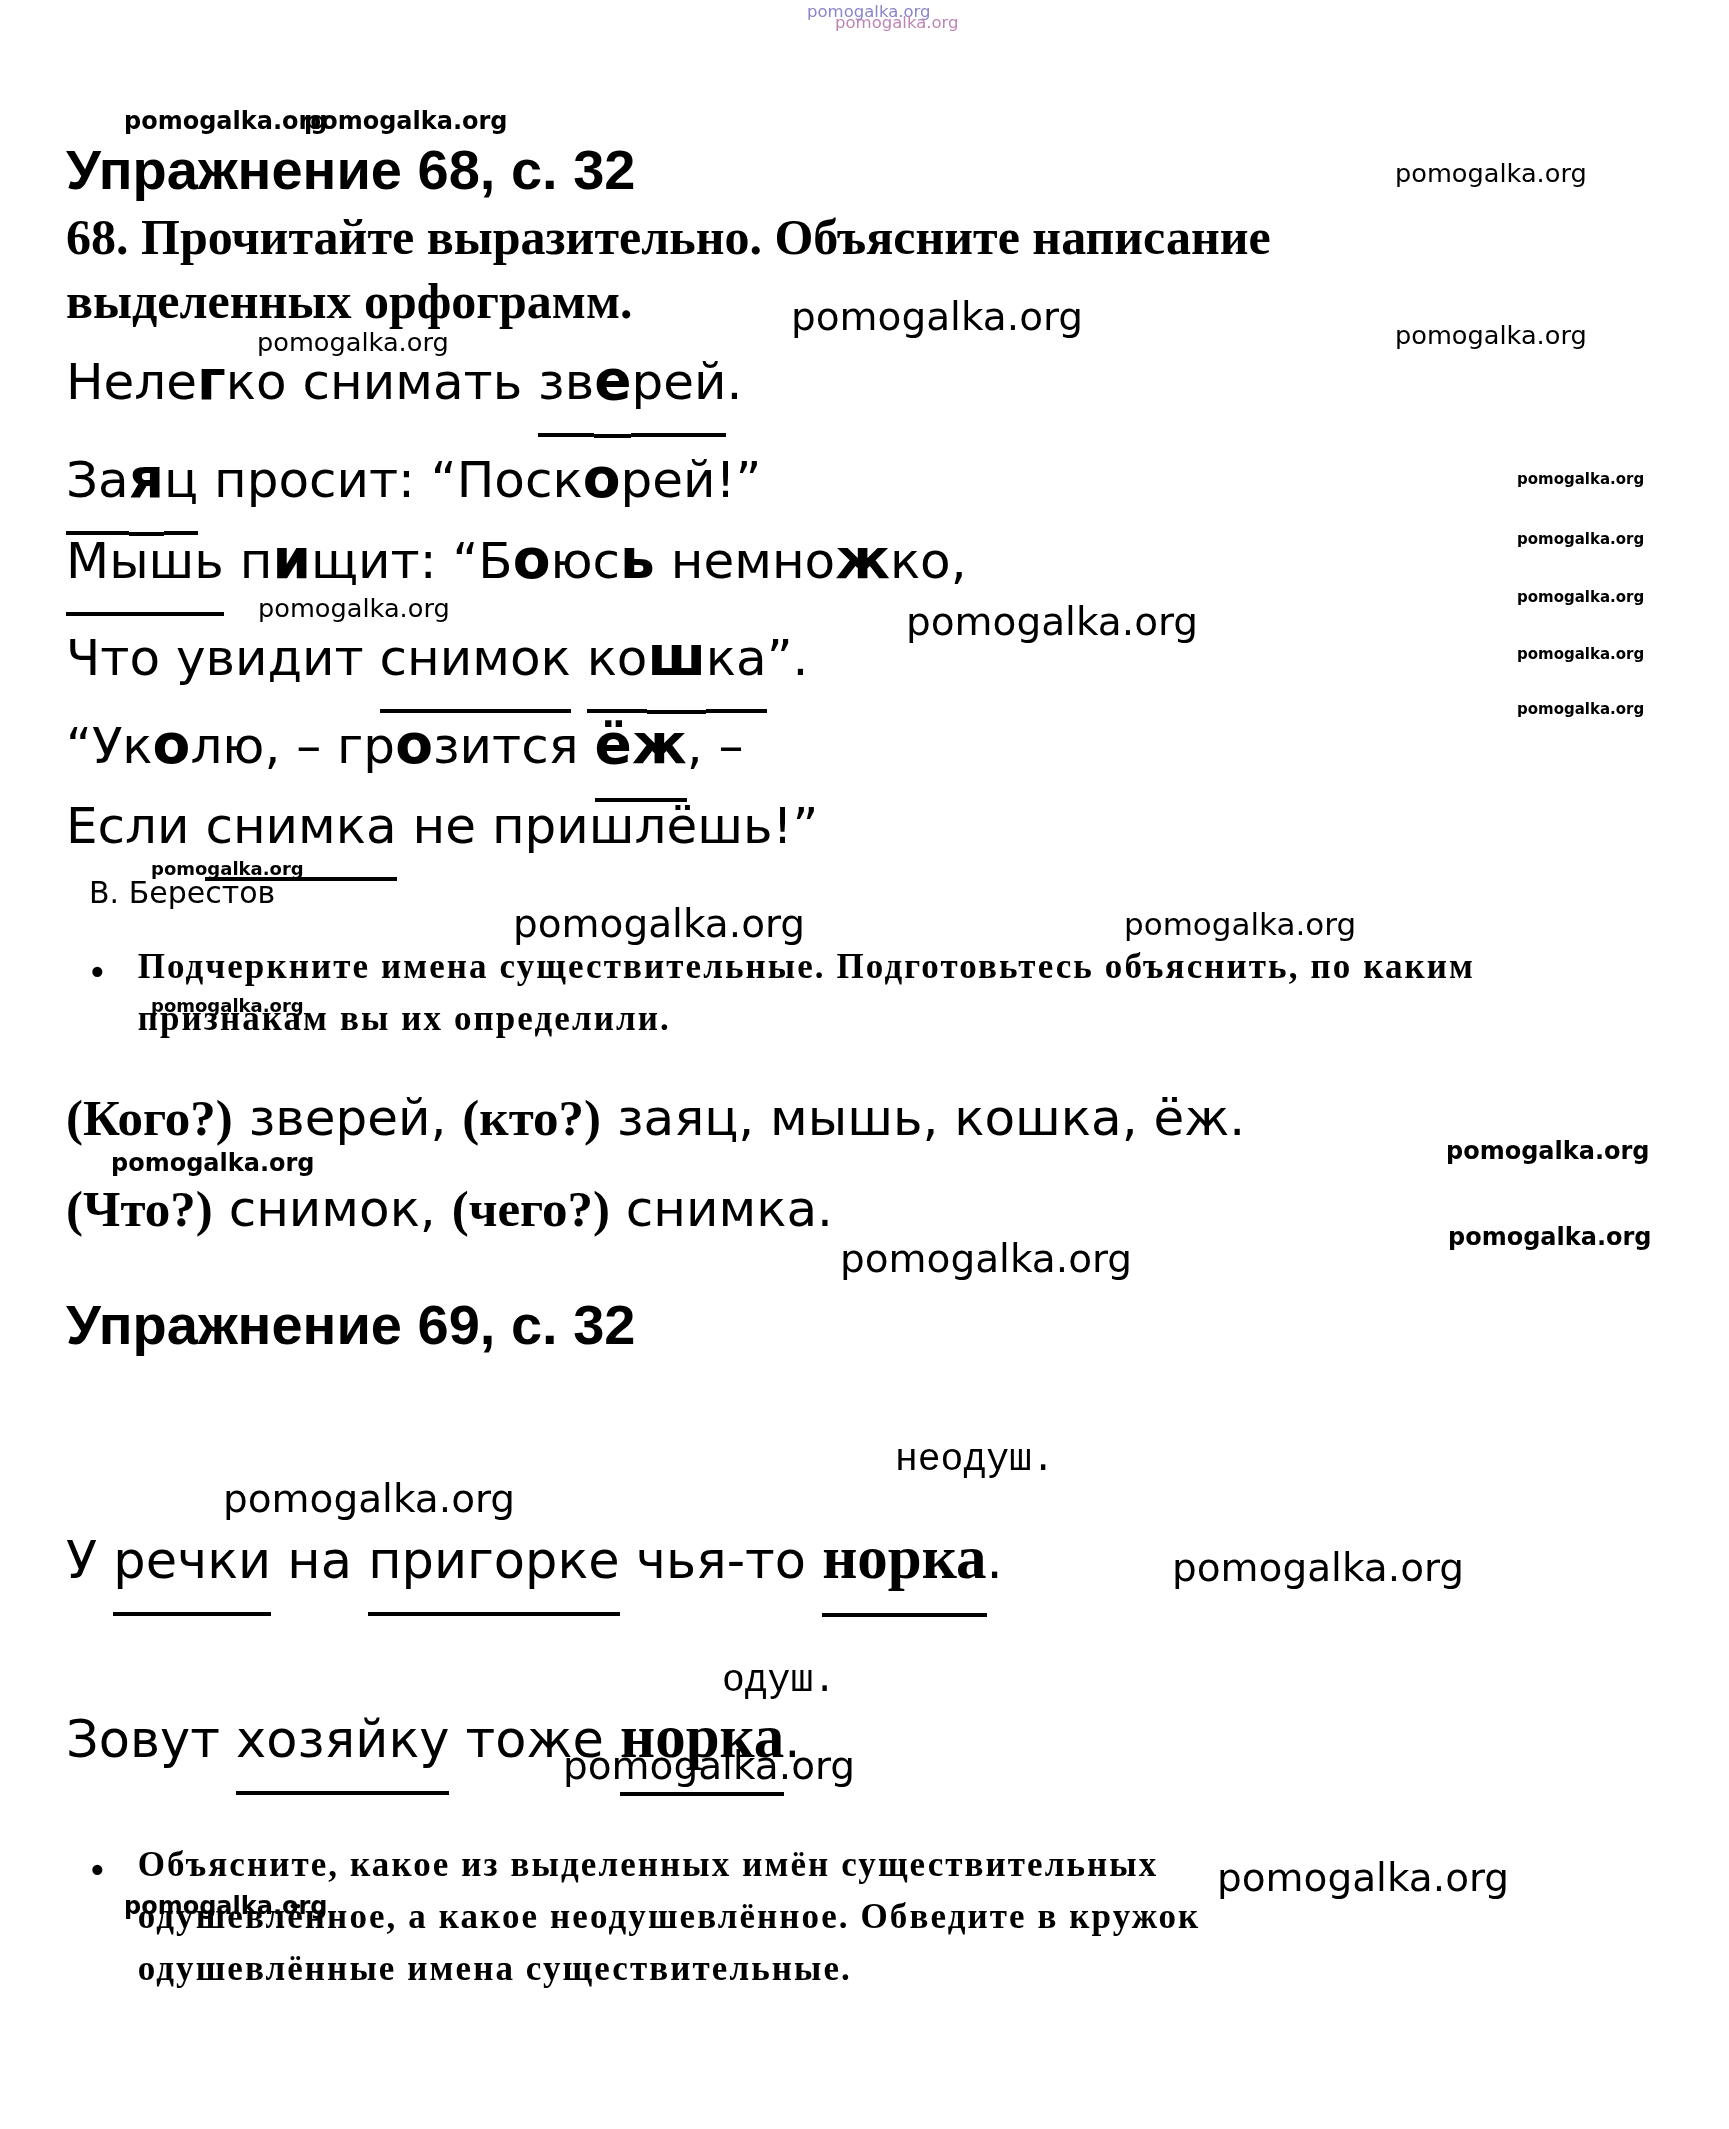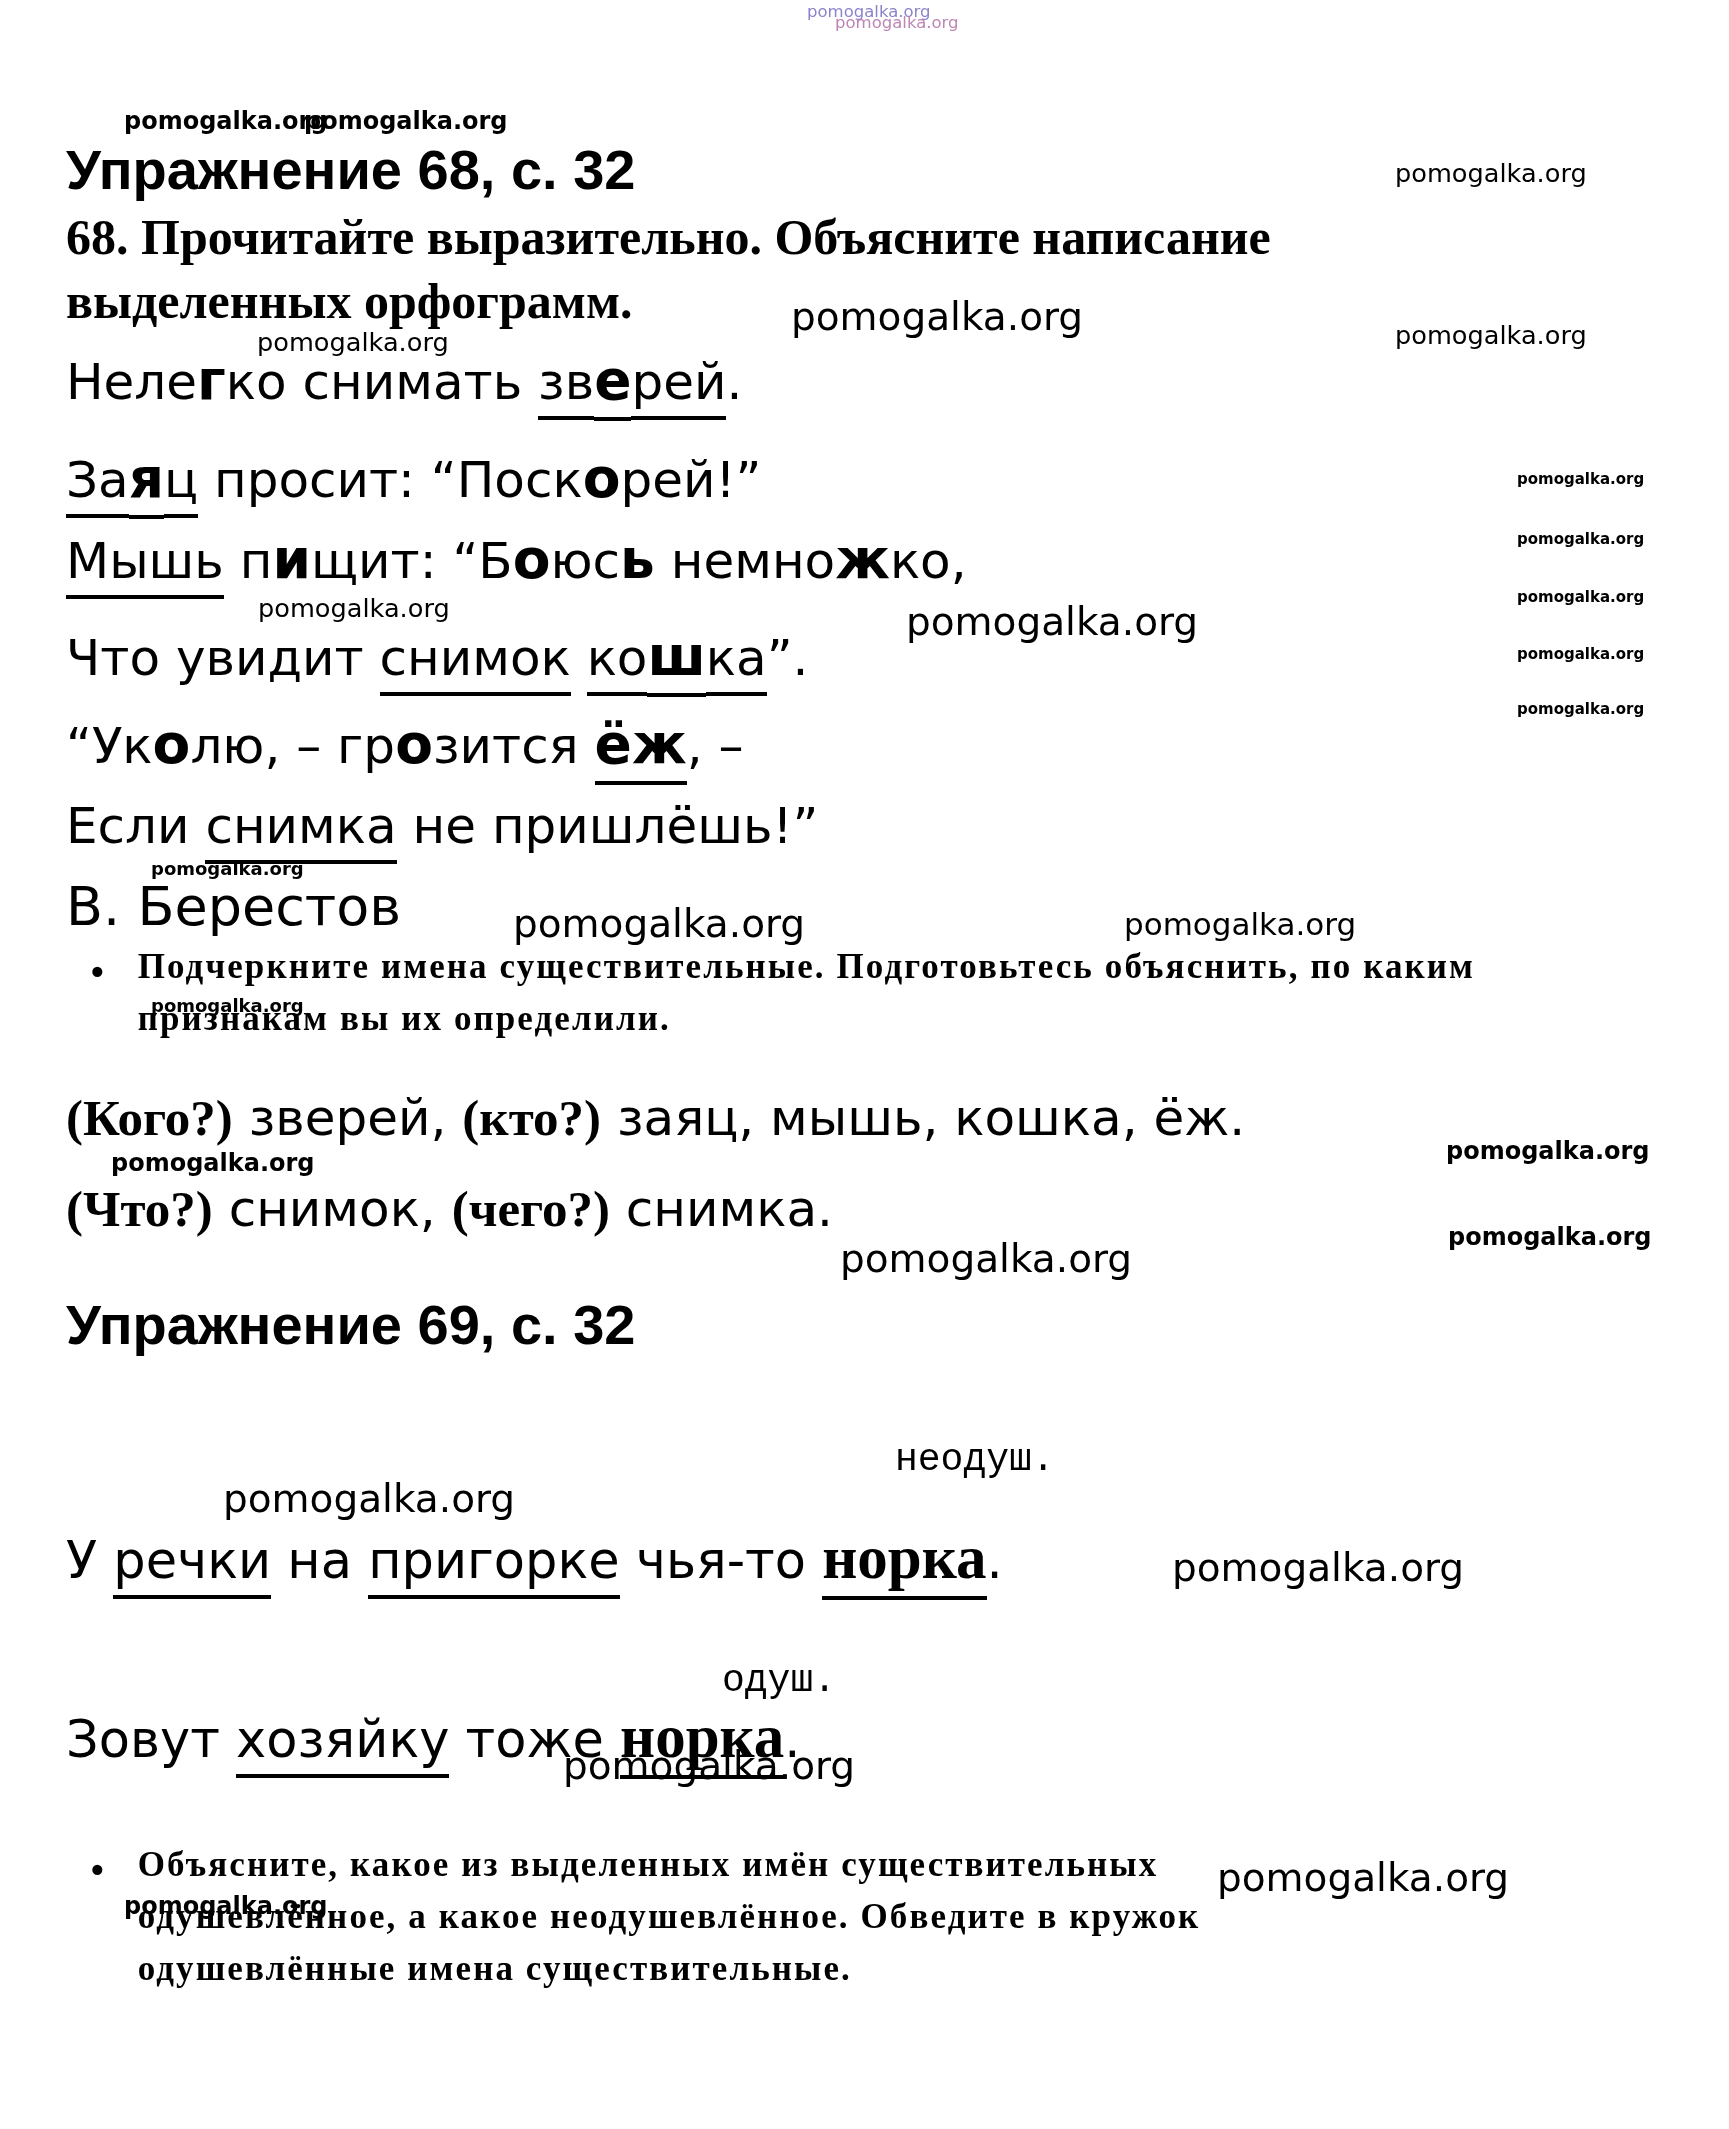--- a/index.html
+++ b/index.html
@@ -23,25 +23,25 @@
   .wm-lg   { font-size: 39px; }
 
   
   .title { font-family: Liberation Sans, sans-serif; font-weight: bold; font-size: 56px; white-space: nowrap; margin-top: 31px; }
   .task  { font-family: "Liberation Serif", serif; font-weight: bold; font-size: 50px; line-height: 1.28; }
 
   
   .poem     { font-size: 50px; white-space: nowrap; }
   .sentence { font-size: 51px; white-space: nowrap; }
   .answer   { font-size: 50px; white-space: nowrap; }
-  .author   { font-size: 54px; }
+  .author   { font-size: 30px; margin-left: 23px; }
 
   
   .sb { font-weight: bold; font-size: 1.1em; }
-  .su { border-bottom: 4.1px solid #000; padding-bottom: 5px; }
+  .su { border-bottom: 4.1px solid #000; padding-bottom: 22px; }
   .sq { font-family: "Liberation Serif", serif; font-weight: bold; font-size: 51px; }
   .sn { font-family: "Liberation Serif", serif; font-weight: bold; font-size: 61px; }
 
   
   .anim-label { font-family: Liberation Mono, monospace; font-size: 38px; }
 
   
   .bullet-item   { display: flex; gap: 30px; }
   .bullet-marker { font-size: 35px; padding-top: 11.6px; }
   .bullet-text   { font-family: "Liberation Serif", serif; font-weight: bold; font-size: 35px; line-height: 1.48; letter-spacing: 2.1px; }

